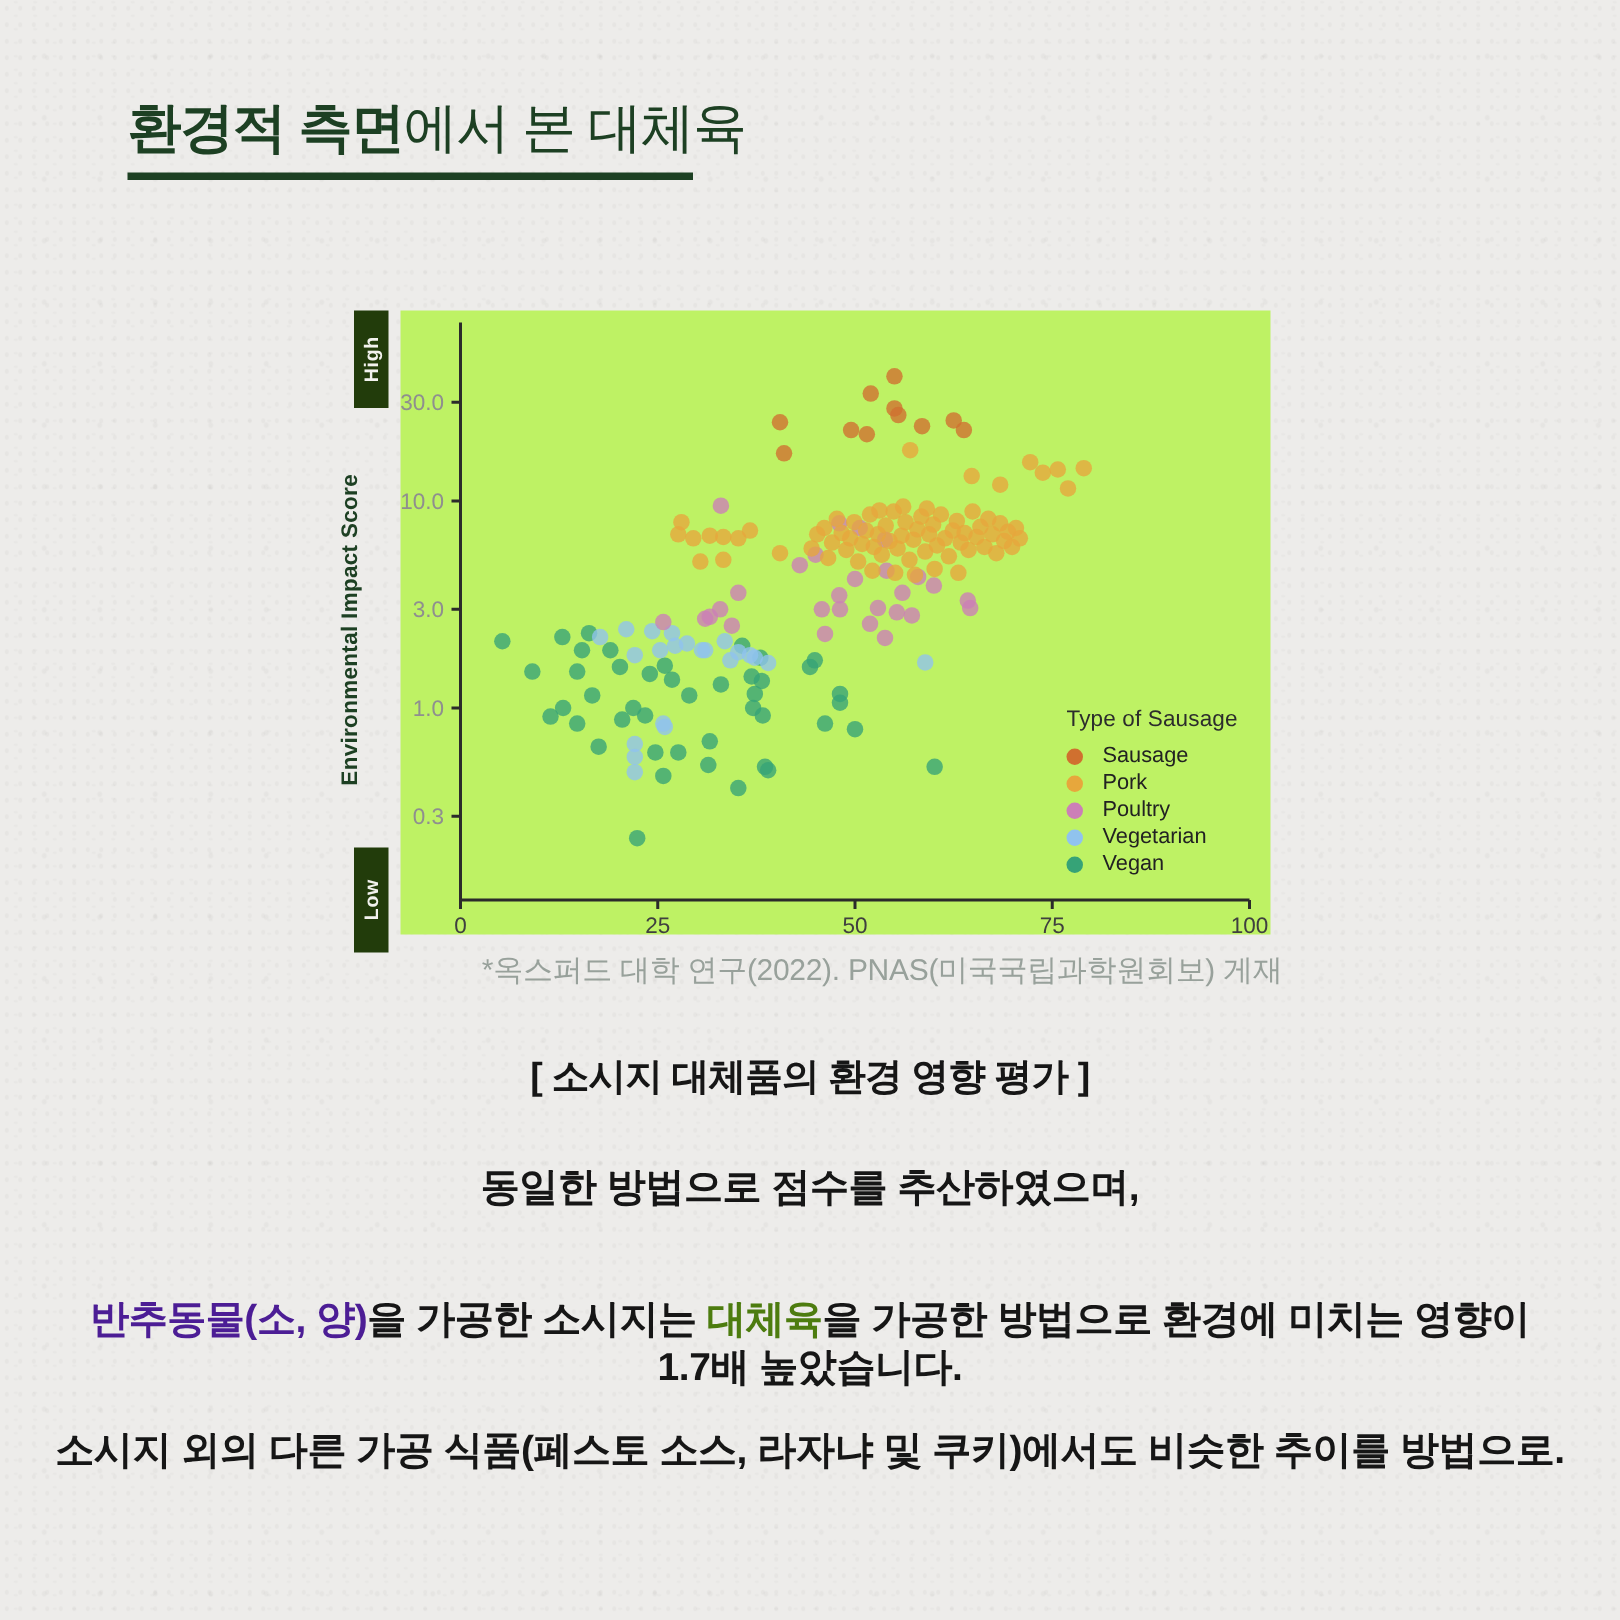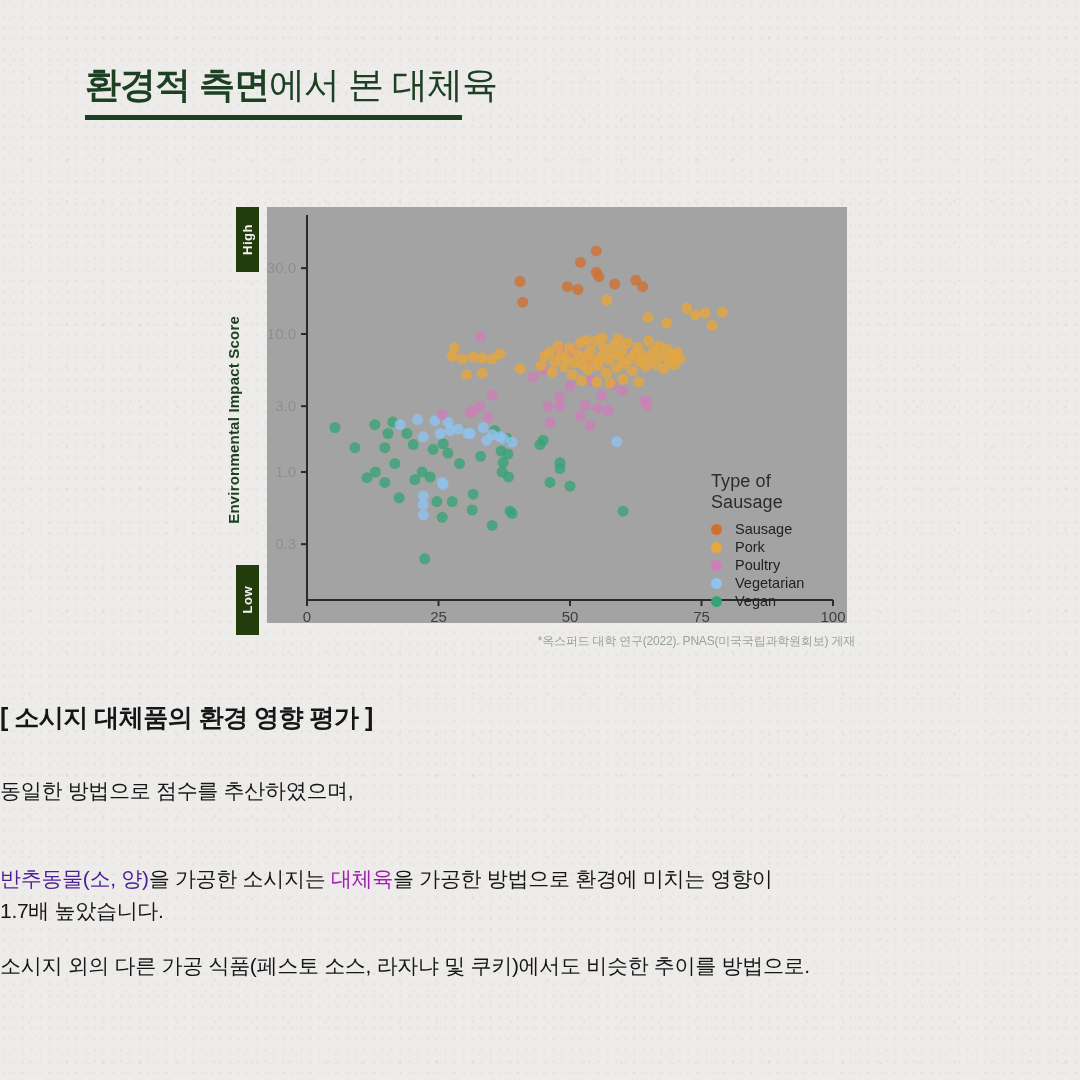--- a/index.html
+++ b/index.html
@@ -22,56 +22,56 @@
 
   
   .header{left:85px;top:62px;}
   .page-title{margin:0;font-size:36px;color:#1d4023;letter-spacing:-1px;line-height:1.25;text-align:right;}
   .page-title .t-bold{font-weight:800;}
   .page-title .t-rest{font-weight:500;}
   .title-underline{width:377px;height:5px;background:#1d4023;margin-top:8px;}
 
   
   .chart-region{left:0;top:0;width:1080px;height:1080px;pointer-events:none;}
-  .panel{position:absolute;left:267px;top:207px;width:580px;height:416px;background:#a3a3a3;}
+  .panel{position:absolute;left:267px;top:207px;width:580px;height:416px;background:#bef264;}
   .axis-badge{
     position:absolute;width:23px;background:#223c0b;color:#f2f2ee;
     display:flex;align-items:center;justify-content:center;
     font-size:13px;font-weight:700;letter-spacing:0.5px;
   }
   .axis-badge span{writing-mode:vertical-rl;transform:rotate(180deg);}
   .badge-high{left:236px;top:207px;height:65px;}
   .badge-low{left:236px;top:565px;height:70px;}
   .y-title{
     position:absolute;left:233px;top:420px;width:0;height:0;
     display:flex;align-items:center;justify-content:center;overflow:visible;
   }
   .y-title span{
     writing-mode:vertical-rl;transform:rotate(180deg);
     font-size:15px;font-weight:700;color:#1d4023;white-space:nowrap;letter-spacing:0.2px;
   }
   .legend{position:absolute;left:444px;top:264px;width:132px;}
-  .legend-title{font-size:18px;color:#2c2c2c;margin-bottom:7px;letter-spacing:0.1px;}
+  .legend-title{font-size:15px;color:#2c2c2c;margin-bottom:7px;letter-spacing:0.1px;}
   .legend-row{display:flex;align-items:center;height:18px;margin-bottom:0;}
   .legend-dot{width:11px;height:11px;border-radius:50%;margin-right:13px;flex:0 0 auto;}
   .legend-label{font-size:14.5px;color:#222;}
   .chart-caption{
     position:absolute;left:255px;top:633px;width:600px;text-align:right;
-    font-size:12px;color:#98a19b;letter-spacing:-0.2px;
+    font-size:20px;color:#98a19b;letter-spacing:-0.2px;
   }
 
   
-  .body-text{left:0;width:1080px;text-align:left;color:#161616;}
+  .body-text{left:0;width:1080px;text-align:center;color:#161616;}
   .section-header{top:701px;font-size:25px;font-weight:800;letter-spacing:-0.5px;}
-  .para{font-size:21px;font-weight:400;line-height:32px;letter-spacing:-0.3px;}
+  .para{font-size:26px;font-weight:700;line-height:32px;letter-spacing:-0.3px;}
   .para1{top:775px;}
   .para2{top:863px;}
   .para3{top:950px;}
   .txt-red{color:#4c1d95;}
-  .txt-green{color:#a21caf;}
+  .txt-green{color:#4d7c0f;}
 </style>
 </head>
 <body>
 
 <div class="layer header">
   <h1 class="page-title"><span class="t-bold">환경적 측면</span><span class="t-rest">에서 본 대체육</span></h1>
   <div class="title-underline"></div>
 </div>
 
 <div class="layer chart-region">

